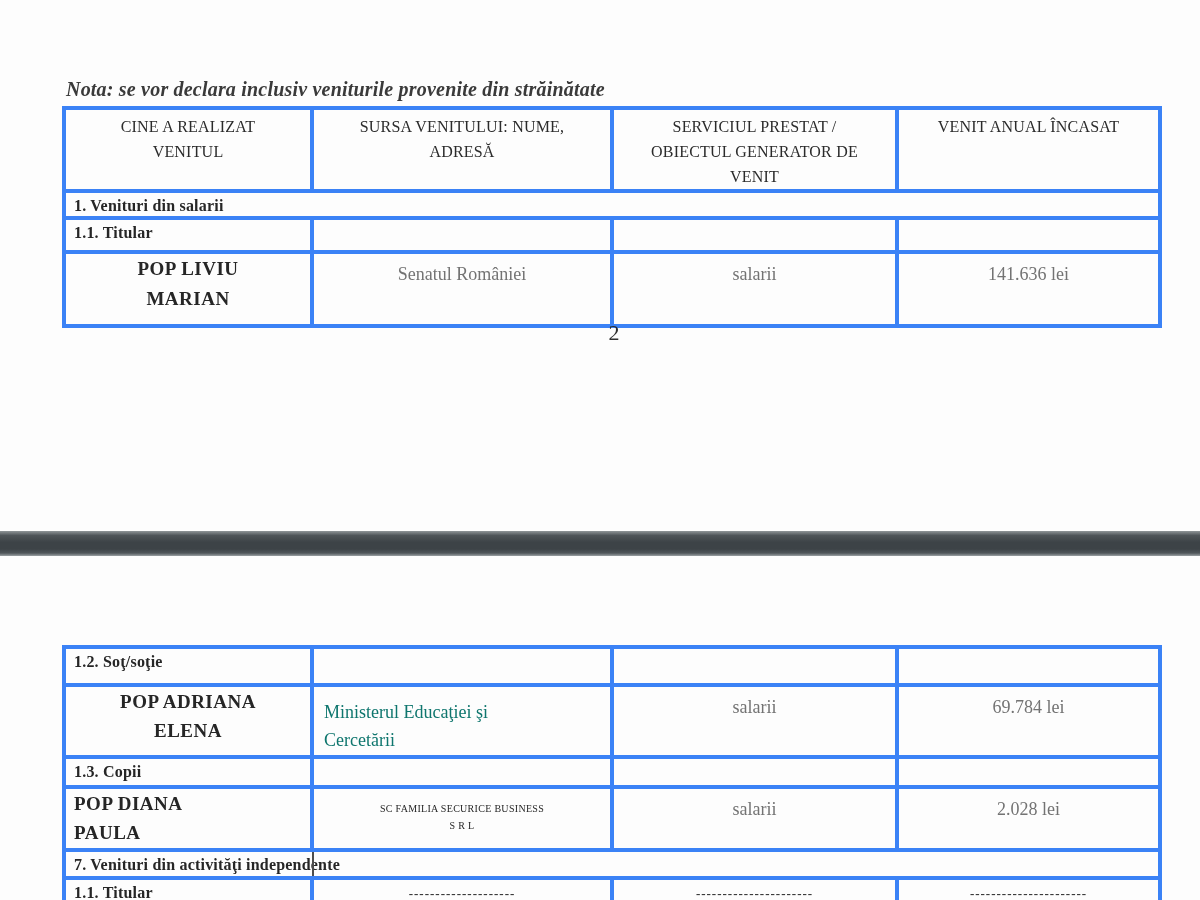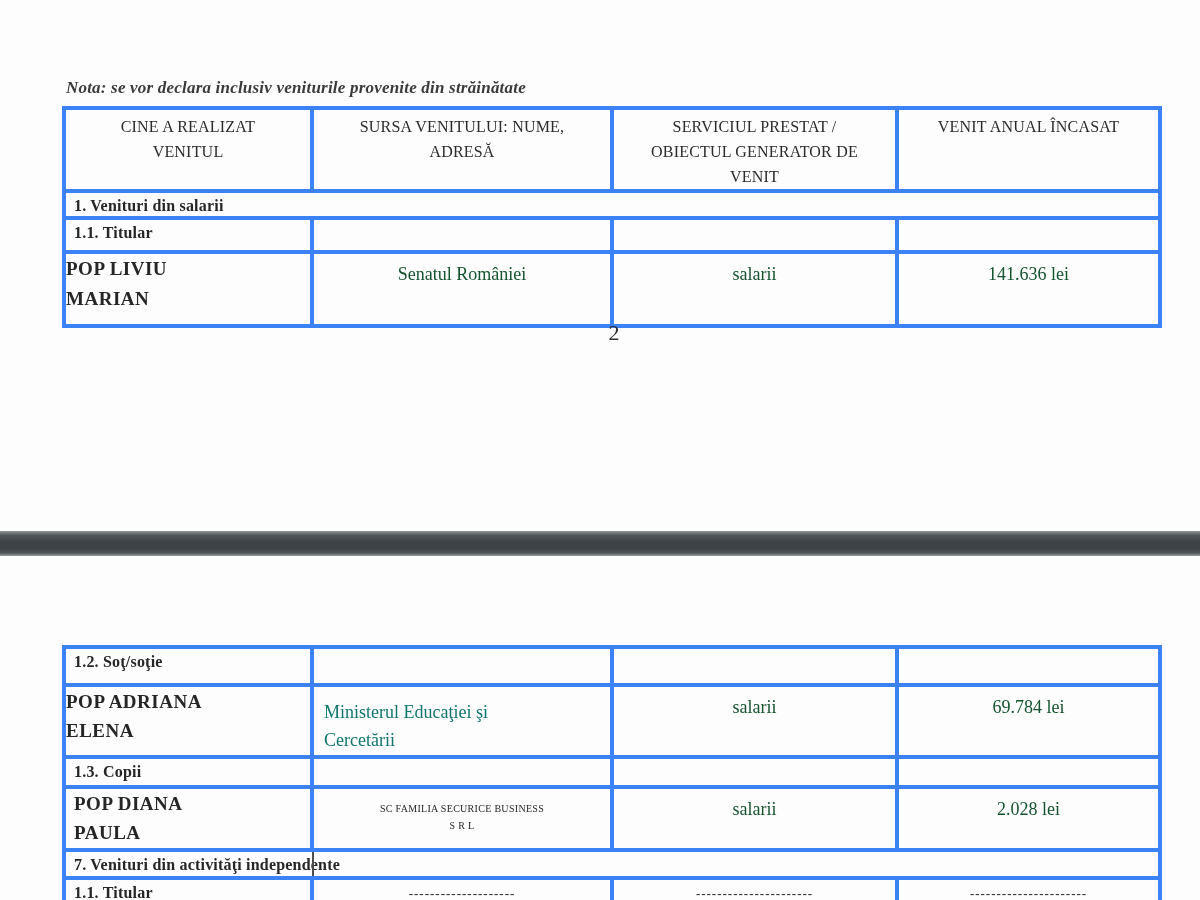--- a/index.html
+++ b/index.html
@@ -12,21 +12,21 @@
   .pre { white-space:pre-line; }
 
   
   .doc-title {
     position:absolute; left:66px; top:16px; width:1090px;
     font-size:20px; font-weight:bold; color:#262626;
     line-height:1.5; letter-spacing:0.2px;
   }
   .doc-nota {
     position:absolute; left:66px; top:78px;
-    font-size:17px; font-style:italic; font-weight:600; color:#3a3a3a;
+    font-size:20px; font-style:italic; font-weight:600; color:#3a3a3a;
     letter-spacing:0.2px;
   }
   table.doc-table {
     position:absolute; left:62px; width:1096px;
     border-collapse:collapse; table-layout:fixed;
     background:#fdfdfd;
   }
   table.t1 { top:106px; }
   table.t2 { top:645px; }
   .doc-table td, .doc-table th {
@@ -40,30 +40,30 @@
   }
   td.section {
     font-size:16px; font-weight:bold; text-align:left;
     padding:4px 0 0 8px; color:#262626; letter-spacing:0.2px;
   }
   td.label {
     font-size:16px; font-weight:bold; text-align:left;
     padding:4px 16px 0 8px; color:#262626; letter-spacing:0.2px;
   }
   td.name {
-    font-size:19px; font-weight:bold; 
+    font-size:19px; font-weight:bold; text-align:center;
     line-height:1.55; letter-spacing:0.5px; color:#262626;
   }
   td.name-left {
     font-size:19px; font-weight:bold; text-align:left;
     padding:0 0 0 8px; line-height:1.55; letter-spacing:0.5px; color:#262626;
   }
   td.val {
     font-size:18px; text-align:center; padding-top:8px;
-    line-height:1.4; color:#14532d;border-radius:29px;
+    line-height:1.4; color:#737373;border-radius:29px;
   }
   td.val-left {
     font-size:18px; text-align:left; padding:12px 0 0 10px;
     line-height:1.55; color:#0f766e;
   }
   td.val-small {
     font-size:10px; text-align:center; padding-top:11px;
     line-height:1.7; color:#262626; letter-spacing:0.3px;
   }
   td.dashes {

